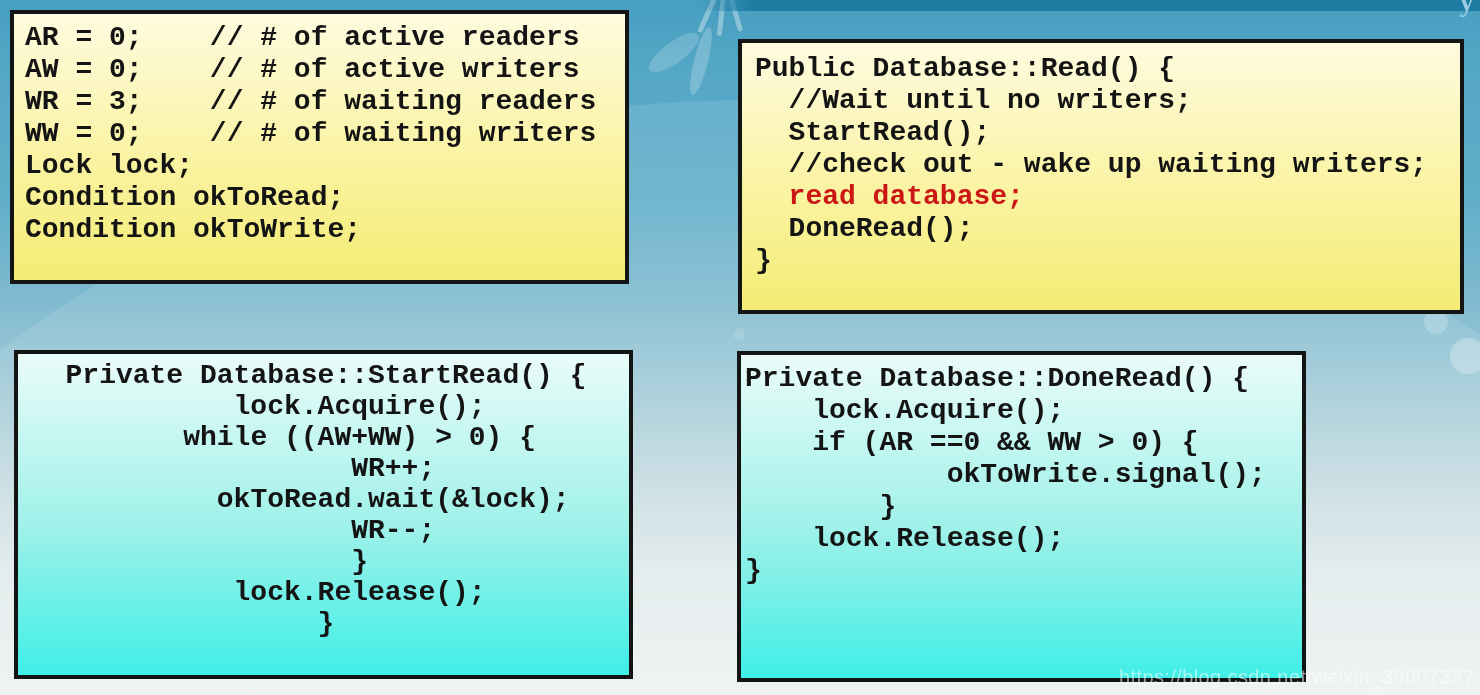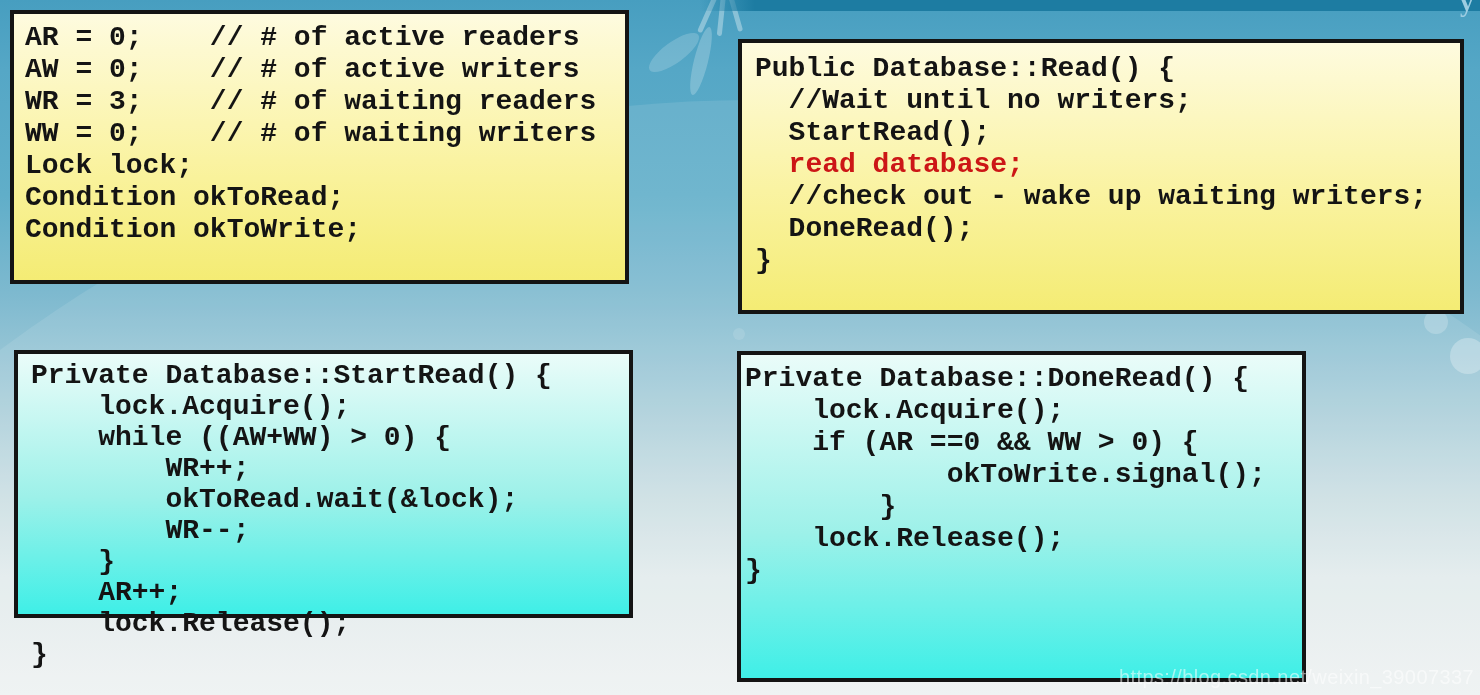--- a/index.html
+++ b/index.html
@@ -35,21 +35,21 @@
   .partial-y { position:absolute; left:1460px; top:-13px; color:#9dcde2;
     font-family:"Liberation Serif",serif; font-weight:bold; font-size:27px; }
   
   .codebox { position:absolute; border:4px solid #141414; color:#141414; font-weight:bold; }
   .yellow { background:linear-gradient(180deg,#fefbdf 0%, #faf3a2 55%, #f4ec74 100%); }
   .cyan   { background:linear-gradient(180deg,#eafcf9 0%, #9df1e9 55%, #3fefe7 100%); }
   .line { white-space:pre; font-size:28px; line-height:32px; }
   .red { color:#cc1616; }
   #box-globals   { left:10px;  top:10px;  width:619px; height:274px; padding:8px 10px 12px 11px; }
   #box-read      { left:738px; top:11px;  width:726px; height:275px; padding:10px 6px 0 13px;margin-top:28px; }
-  #box-startread { left:14px;  top:350px; width:619px; height:268px; padding:6px 8px 16px 13px; }
+  #box-startread { left:14px;  top:350px; width:619px; height:329px; padding:6px 8px 16px 13px;text-align:center; }
   #box-startread .line { line-height:31px; }
   #box-doneread  { left:737px; top:351px; width:569px; height:331px; padding:8px 6px 0 4px; }
   
   .watermark { position:absolute; right:6px; bottom:6px; color:rgba(255,255,255,0.55);
     font-family:"Liberation Sans",sans-serif; font-size:20px; letter-spacing:0.4px; }
 </style>
 </head>
 <body>
 
 <div class="slide">
@@ -78,35 +78,34 @@
     <div class="line">WW = 0;    // # of waiting writers</div>
     <div class="line">Lock lock;</div>
     <div class="line">Condition okToRead;</div>
     <div class="line">Condition okToWrite;</div>
   </div>
 
   <div id="box-read" class="codebox yellow">
     <div class="line">Public Database::Read() {</div>
     <div class="line">  //Wait until no writers;</div>
     <div class="line">  StartRead();</div>
+    <div class="line">  //check out - wake up waiting writers;</div>
     <div class="line red">  read database;</div>
-    <div class="line">  //check out - wake up waiting writers;</div>
     <div class="line">  DoneRead();</div>
     <div class="line">}</div>
   </div>
 
   <div id="box-startread" class="codebox cyan">
     <div class="line">Private Database::StartRead() {</div>
     <div class="line">    lock.Acquire();</div>
     <div class="line">    while ((AW+WW) &gt; 0) {</div>
     <div class="line">        WR++;</div>
     <div class="line">        okToRead.wait(&amp;lock);</div>
     <div class="line">        WR--;</div>
     <div class="line">    }</div>
-    <div class="line">    AR++;</div>
     <div class="line">    lock.Release();</div>
     <div class="line">}</div>
   </div>
 
   <div id="box-doneread" class="codebox cyan">
     <div class="line">Private Database::DoneRead() {</div>
     <div class="line">    lock.Acquire();</div>
     <div class="line">    if (AR ==0 &amp;&amp; WW &gt; 0) {</div>
     <div class="line">            okToWrite.signal();</div>
     <div class="line">        }</div>

